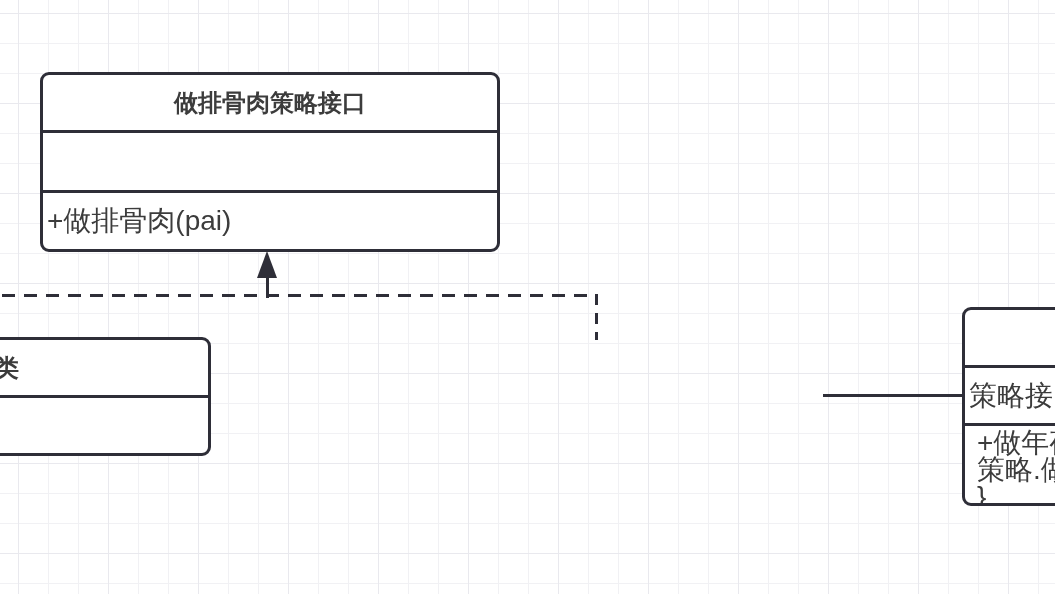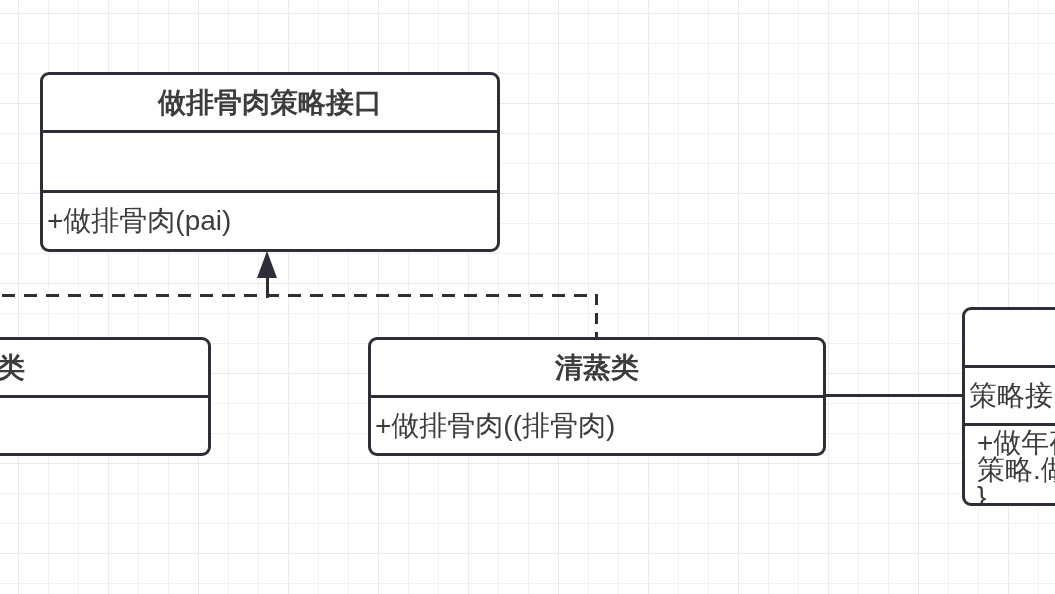--- a/index.html
+++ b/index.html
@@ -38,21 +38,21 @@
   }
   .box-row{
     box-sizing:border-box;
     flex:0 0 auto;
     display:flex;
     align-items:center;
     overflow:hidden;
     white-space:nowrap;
   }
   .box-row + .box-row{border-top:3px solid var(--stroke);}
-  .title-row{justify-content:center;font-weight:700;font-size:28px;}
+  .title-row{justify-content:center;font-weight:700;font-size:24px;}
   .fields-row,.methods-row{font-size:28px;padding-left:4px;}
   .methods-row{flex:1 1 auto;}
   .methods-row.multiline{
     display:block;
     padding:3px 0 0 12px;
     line-height:27px;
   }
 
   #interface-box{left:40px;top:72px;width:460px;height:180px;}
   #interface-box .title-row{height:55px;}
@@ -109,24 +109,20 @@
     <div class="box-row title-row">做排骨肉策略接口</div>
     <div class="box-row fields-row"></div>
     <div class="box-row methods-row">+做排骨肉(pai)</div>
   </div>
 
   <div class="uml-box" id="left-box">
     <div class="box-row title-row">红烧类</div>
     <div class="box-row methods-row">+做排骨肉(排骨肉)</div>
   </div>
 
-  <div class="uml-box" id="steamed-box">
-    <div class="box-row title-row">清蒸类</div>
-    <div class="box-row methods-row">+做排骨肉((排骨肉)</div>
-  </div>
 
   <div class="uml-box" id="context-box">
     <div class="box-row title-row"></div>
     <div class="box-row fields-row">策略接口</div>
     <div class="box-row methods-row multiline">
       <div>+做年夜饭(){</div>
       <div>策略.做排骨肉()</div>
       <div>}</div>
     </div>
   </div>

